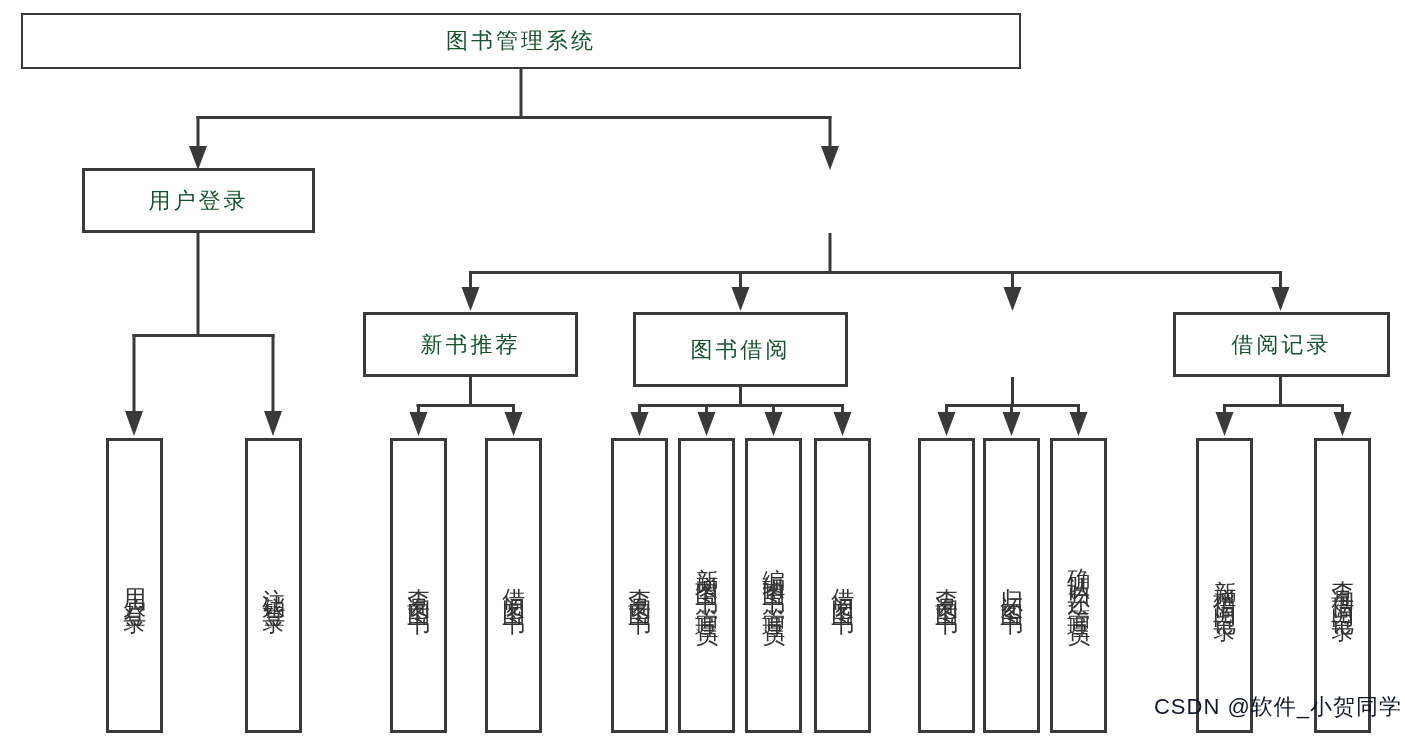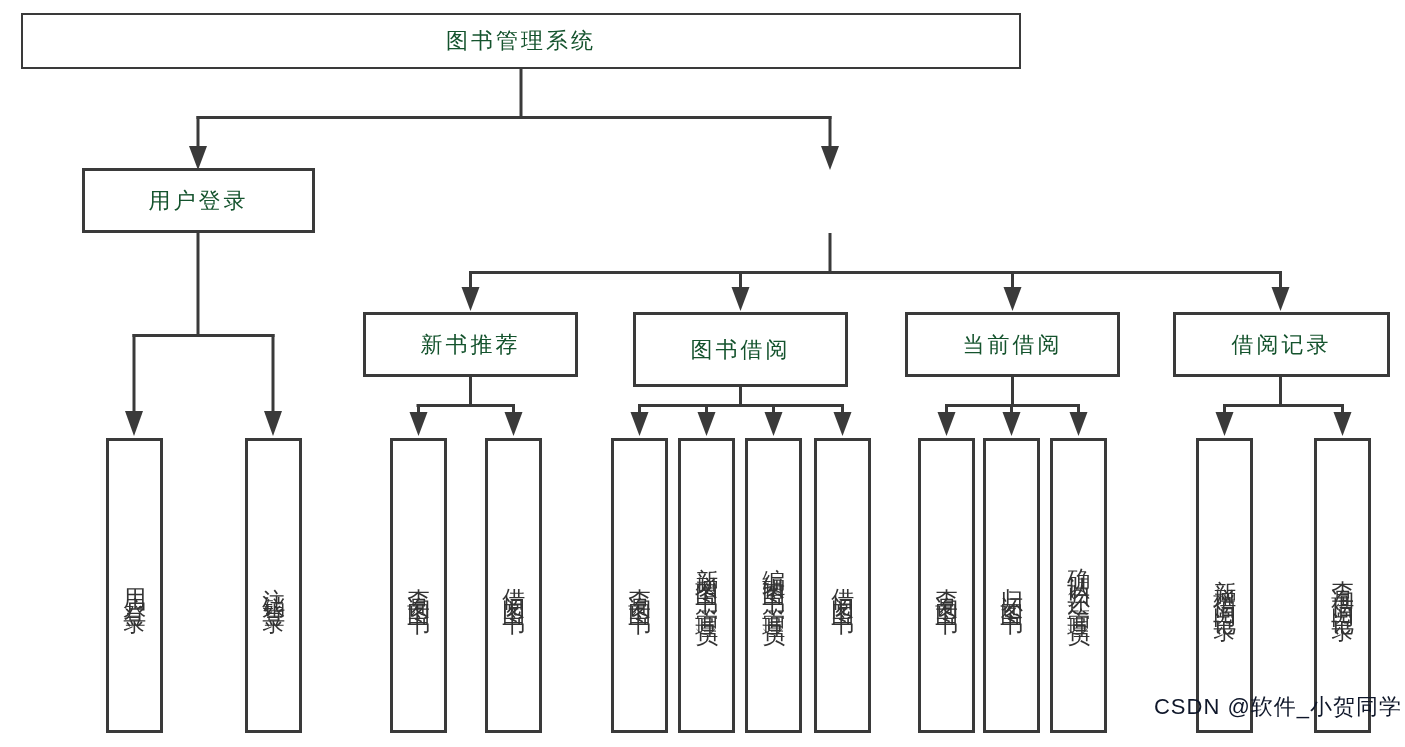--- a/index.html
+++ b/index.html
@@ -128,23 +128,20 @@
   <div class="box" style="left:82px;top:168px;width:233px;height:65px">
     <span class="hlabel">用户登录</span>
   </div>
 
   <div class="box" style="left:363px;top:312px;width:215px;height:65px">
     <span class="hlabel">新书推荐</span>
   </div>
   <div class="box" style="left:633px;top:312px;width:215px;height:75px">
     <span class="hlabel">图书借阅</span>
   </div>
-  <div class="box" style="left:905px;top:312px;width:215px;height:65px">
-    <span class="hlabel">当前借阅</span>
-  </div>
   <div class="box" style="left:1173px;top:312px;width:217px;height:65px">
     <span class="hlabel">借阅记录</span>
   </div>
 
   <div class="box leaf" style="left:106px">
     <span class="vlabel">用户登录</span>
   </div>
   <div class="box leaf" style="left:245px">
     <span class="vlabel">注销登录</span>
   </div>

